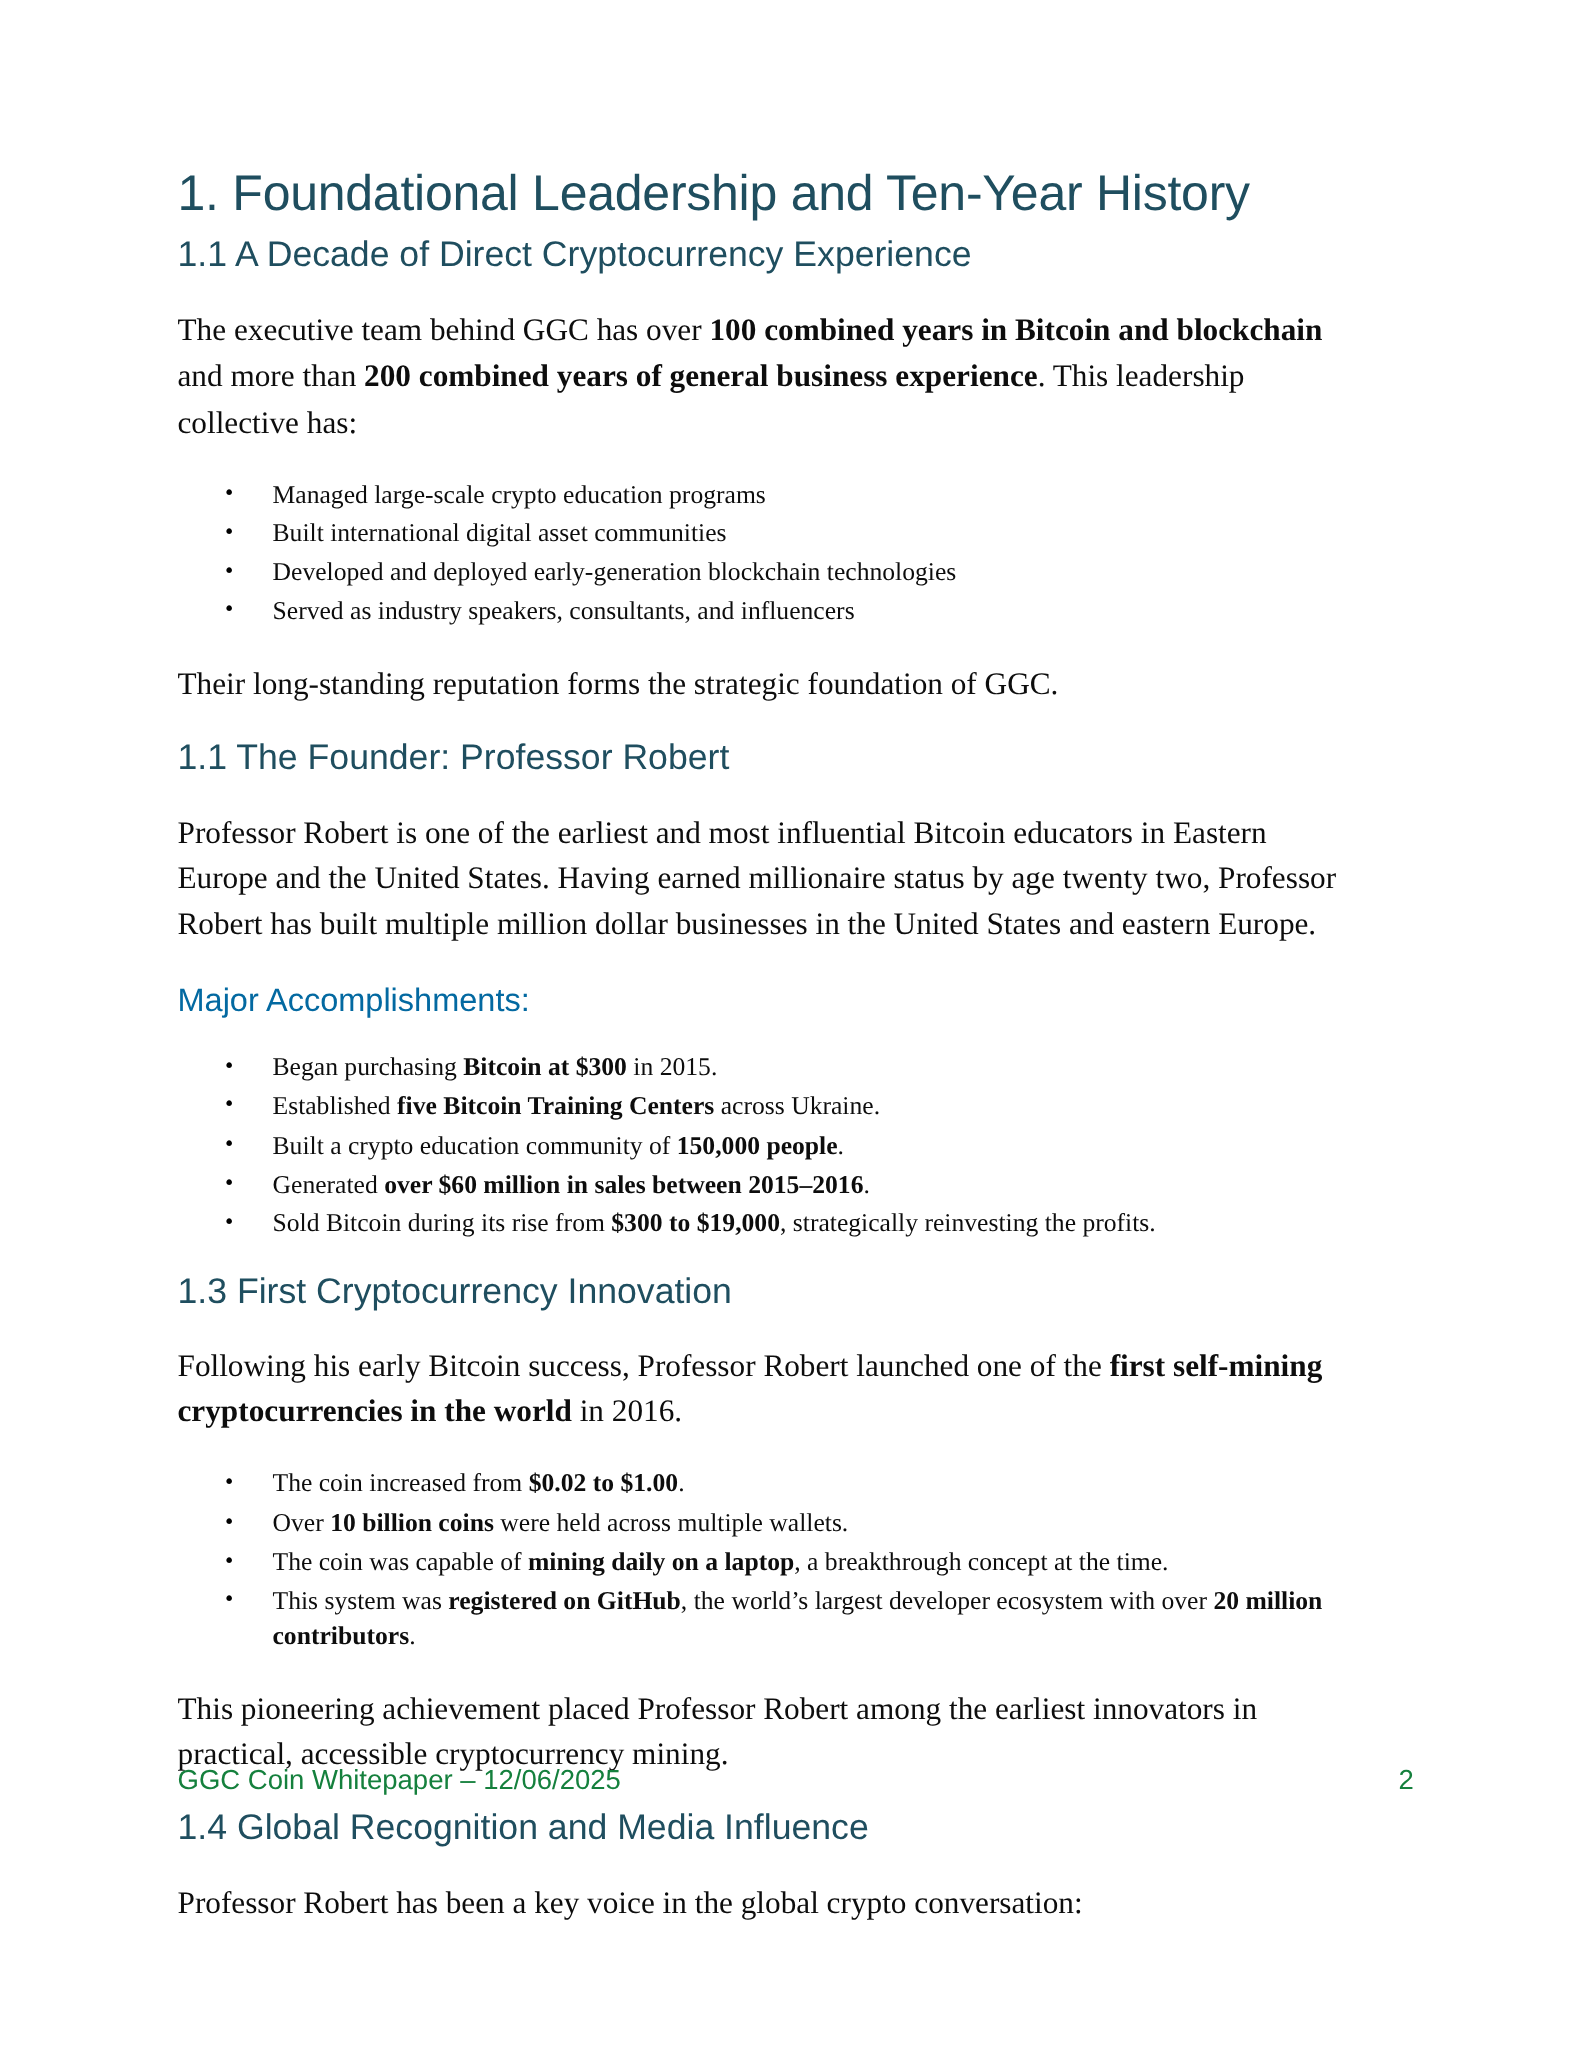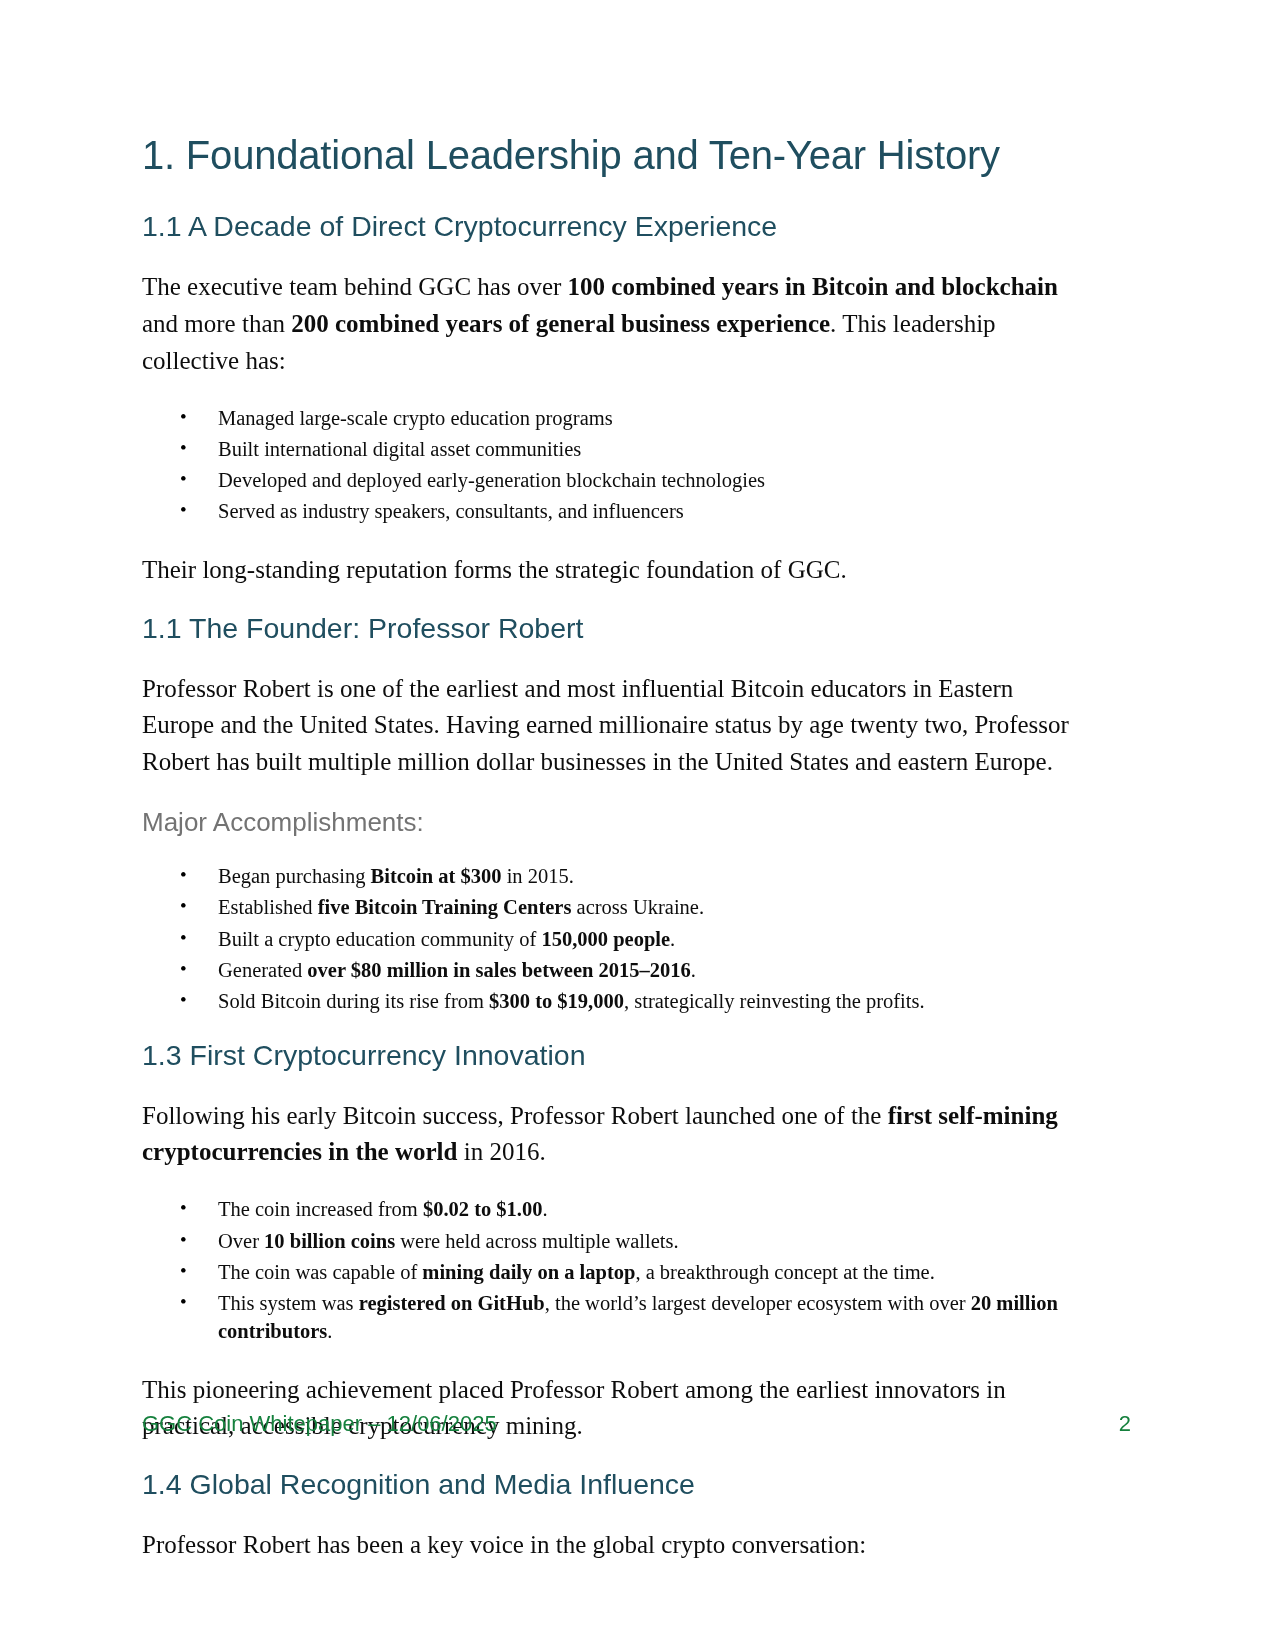--- a/index.html
+++ b/index.html
@@ -42,27 +42,27 @@
   }
   h2.doc-h2 {
     font-family: "Liberation Sans", "DejaVu Sans", sans-serif;
     font-size: 28.5px;
     font-weight: 400;
     color: #1f4e5f;
     margin: 22px 0 0 0;
     line-height: 1.2;
   }
   h2.doc-h2.first {
-    margin-top: 30px;
+    margin-top: 8px;
   }
   h3.doc-h3 {
     font-family: "Liberation Sans", "DejaVu Sans", sans-serif;
     font-size: 26px;
     font-weight: 400;
-    color: #737373;
+    color: #0369a1;
     margin: 26px 0 0 0;
     line-height: 1.2;
   }
 
   
   p.body-text {
     font-size: 25px;
     line-height: 1.47;
     margin: 26px 0 0 0;
     text-align: left;
@@ -133,21 +133,21 @@
     <h2 class="doc-h2">1.1 The Founder: Professor Robert</h2>
 
     <p class="body-text">Professor Robert is one of the earliest and most influential Bitcoin educators in Eastern Europe and the United States.  Having earned millionaire status by age twenty two, Professor Robert has built multiple million dollar businesses in the United States and eastern Europe.</p>
 
     <h3 class="doc-h3">Major Accomplishments:</h3>
 
     <ul class="doc-list">
       <li><span>Began purchasing </span><b>Bitcoin at $300</b><span> in 2015.</span></li>
       <li><span>Established </span><b>five Bitcoin Training Centers</b><span> across Ukraine.</span></li>
       <li><span>Built a crypto education community of </span><b>150,000 people</b><span>.</span></li>
-      <li><span>Generated </span><b>over $80 million in sales between 2015–2016</b><span>.</span></li>
+      <li><span>Generated </span><b>over $60 million in sales between 2015–2016</b><span>.</span></li>
       <li><span>Sold Bitcoin during its rise from </span><b>$300 to $19,000</b><span>, strategically reinvesting the profits.</span></li>
     </ul>
 
     <h2 class="doc-h2">1.3 First Cryptocurrency Innovation</h2>
 
     <p class="body-text"><span>Following his early Bitcoin success, Professor Robert launched one of the </span><b>first self-mining cryptocurrencies in the world</b><span> in 2016.</span></p>
 
     <ul class="doc-list">
       <li><span>The coin increased from </span><b>$0.02 to $1.00</b><span>.</span></li>
       <li><span>Over </span><b>10 billion coins</b><span> were held across multiple wallets.</span></li>

